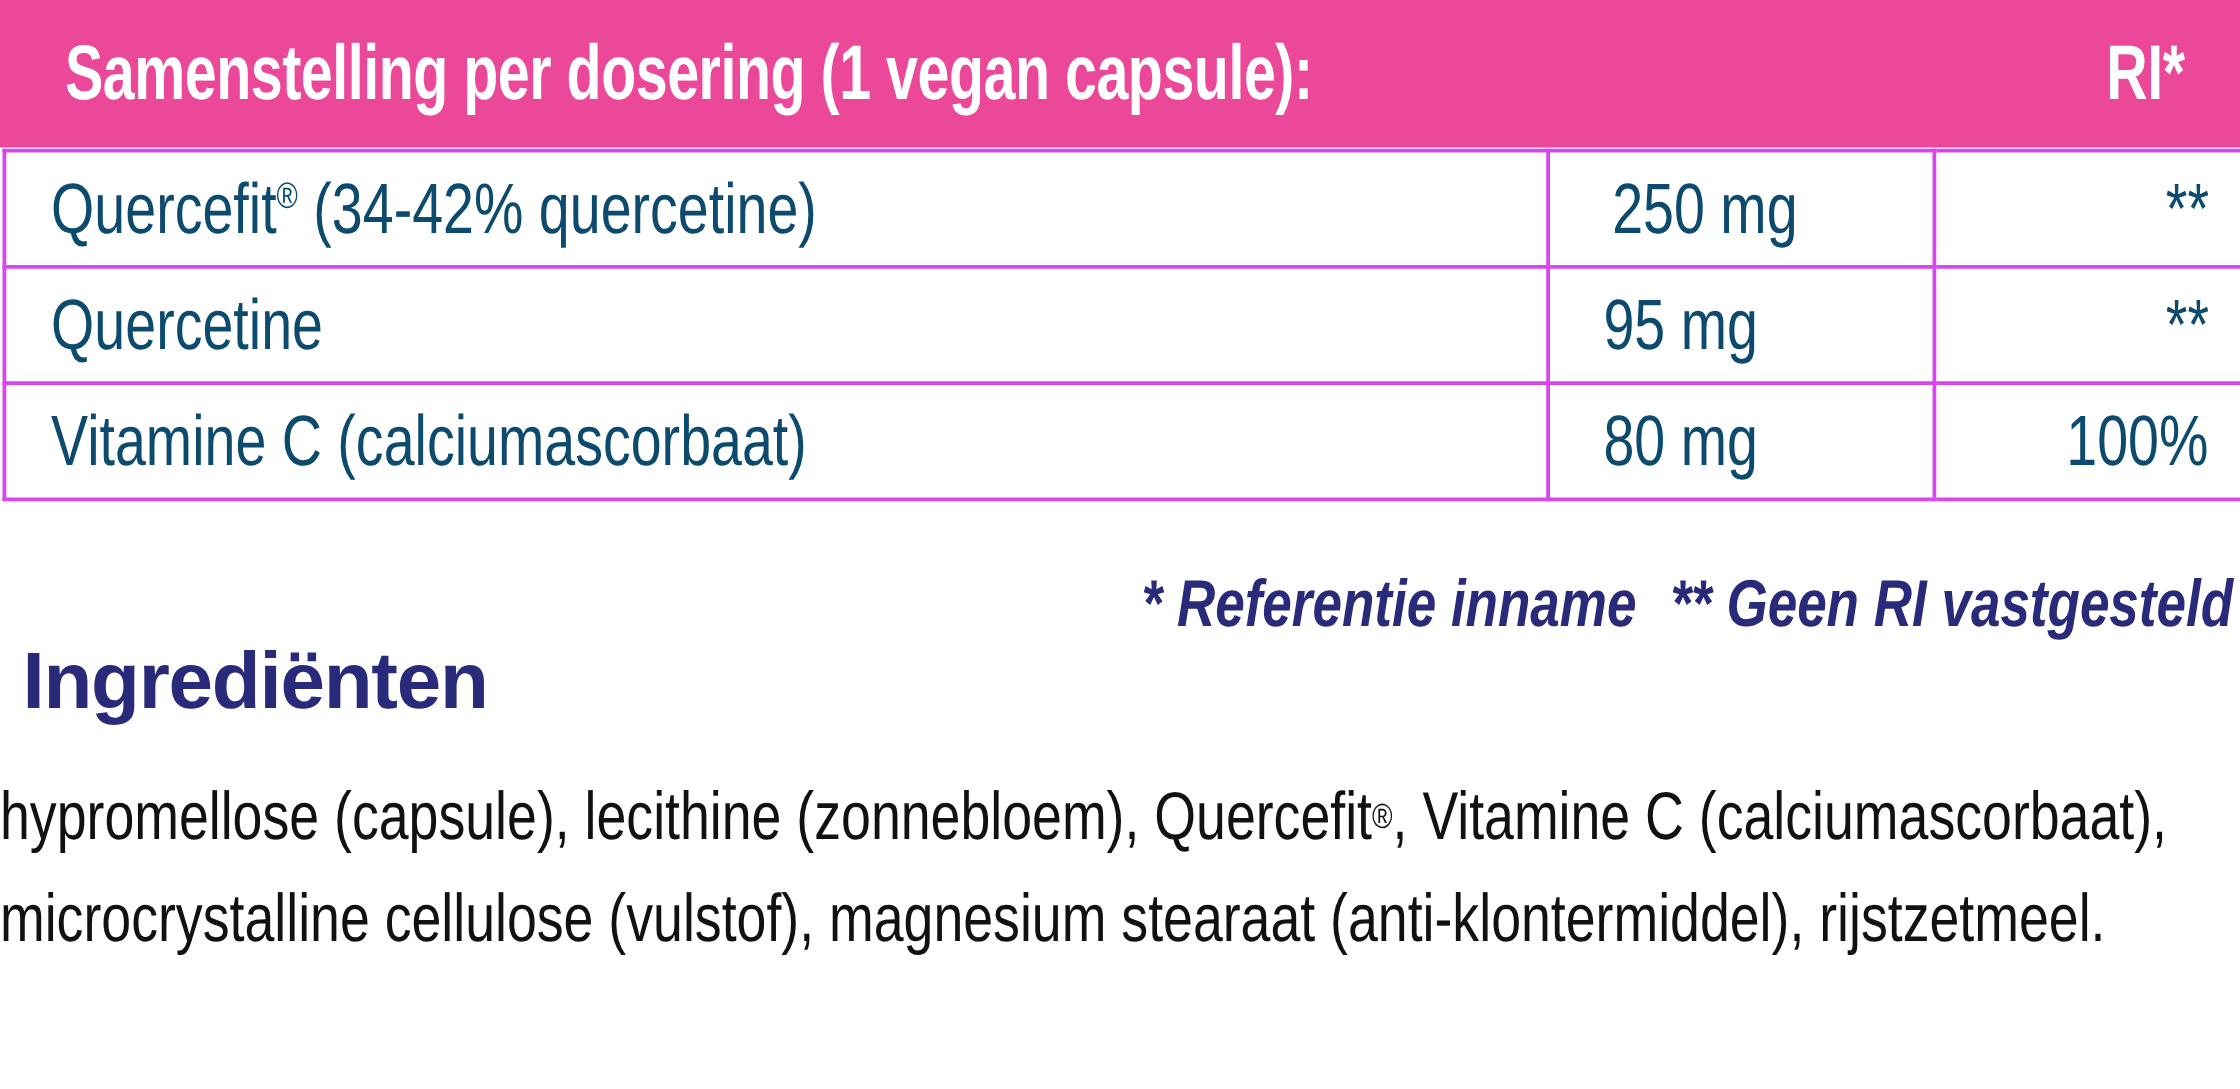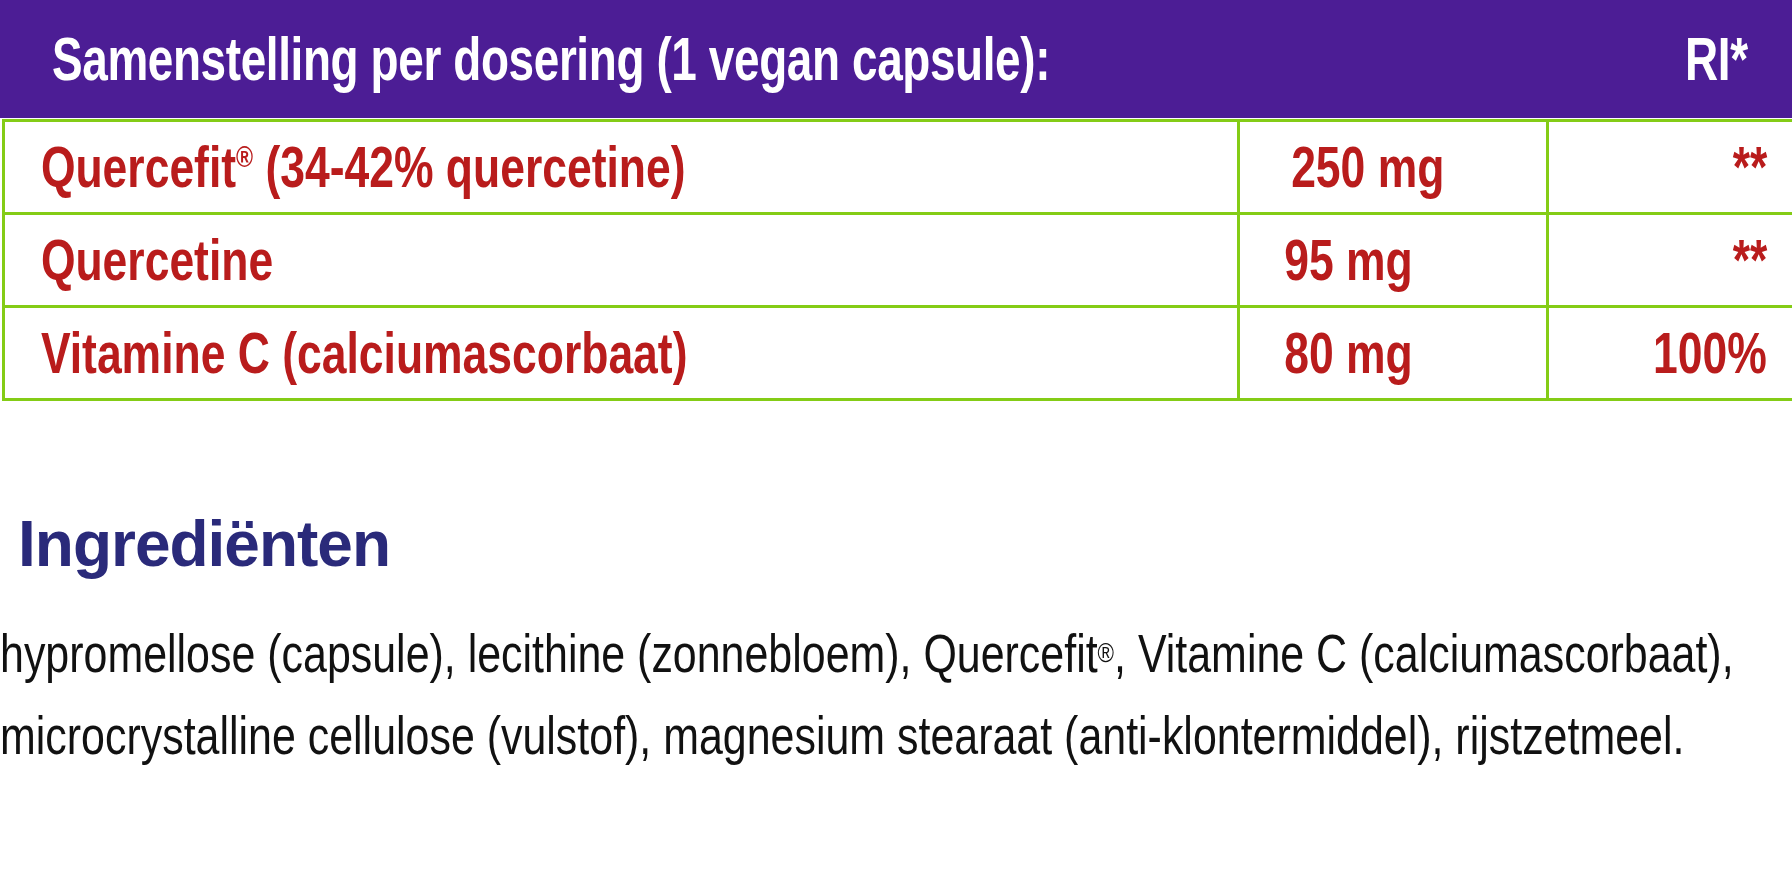--- a/index.html
+++ b/index.html
@@ -31,21 +31,21 @@
     height: 871px;
   }
 
   
   .nutrition-header {
     position: absolute;
     left: 0;
     top: 0;
     width: 1792px;
     height: 118px;
-    background: #4c1d95;
+    background: #ec4899;
     box-sizing: border-box;
     display: flex;
     align-items: center;
     justify-content: space-between;
     padding: 0 44px 0 52px;
   }
   .nutrition-header .title,
   .nutrition-header .ri {
     color: #ffffff;
     font-family: "Liberation Sans Narrow", "Liberation Sans", sans-serif;
@@ -65,27 +65,27 @@
   
   .facts-table {
     position: absolute;
     left: 2px;
     top: 119px;
     width: 1786px;
     border-collapse: collapse;
     table-layout: fixed;
   }
   .facts-table td {
-    border: 3px solid #84cc16;
+    border: 3px solid #d946ef;
     height: 90px;
     padding: 0;
     vertical-align: middle;
-    color: #b91c1c;
-    font-family: "Liberation Sans Narrow", "Liberation Sans", sans-serif;
-    font-weight: 700;
+    color: #0c4a6e;
+    font-family: "Liberation Sans Narrow", "Liberation Sans", sans-serif;
+    font-weight: 400;
     font-size: 57px;
     line-height: 1;
     white-space: nowrap;
     background: #ffffff;
   }
   .facts-table .c-name {
     width: 1232px;
     text-align: left;
   }
   .facts-table .c-amount {
@@ -222,20 +222,23 @@
         <td class="c-amount">
           <span class="cell-txt">80 mg</span>
         </td>
         <td class="c-ri">
           <span class="cell-txt">100%</span>
         </td>
       </tr>
     </tbody>
   </table>
 
+  <div class="footnote-row">
+    <div class="fn"><span>* Referentie inname</span><span class="gap"></span><span>** Geen RI vastgesteld</span></div>
+  </div>
 
   <div class="ingredients-heading">Ingrediënten</div>
 
   <div class="ingredients-body">
     <div class="line">
         <span>hypromellose (capsule), lecithine (zonnebloem), Quercefit</span>
         <sup>®</sup>
         <span>, Vitamine C (calciumascorbaat),</span>
       </div>
     <div class="line">microcrystalline cellulose (vulstof), magnesium stearaat (anti-klontermiddel), rijstzetmeel.</div>

